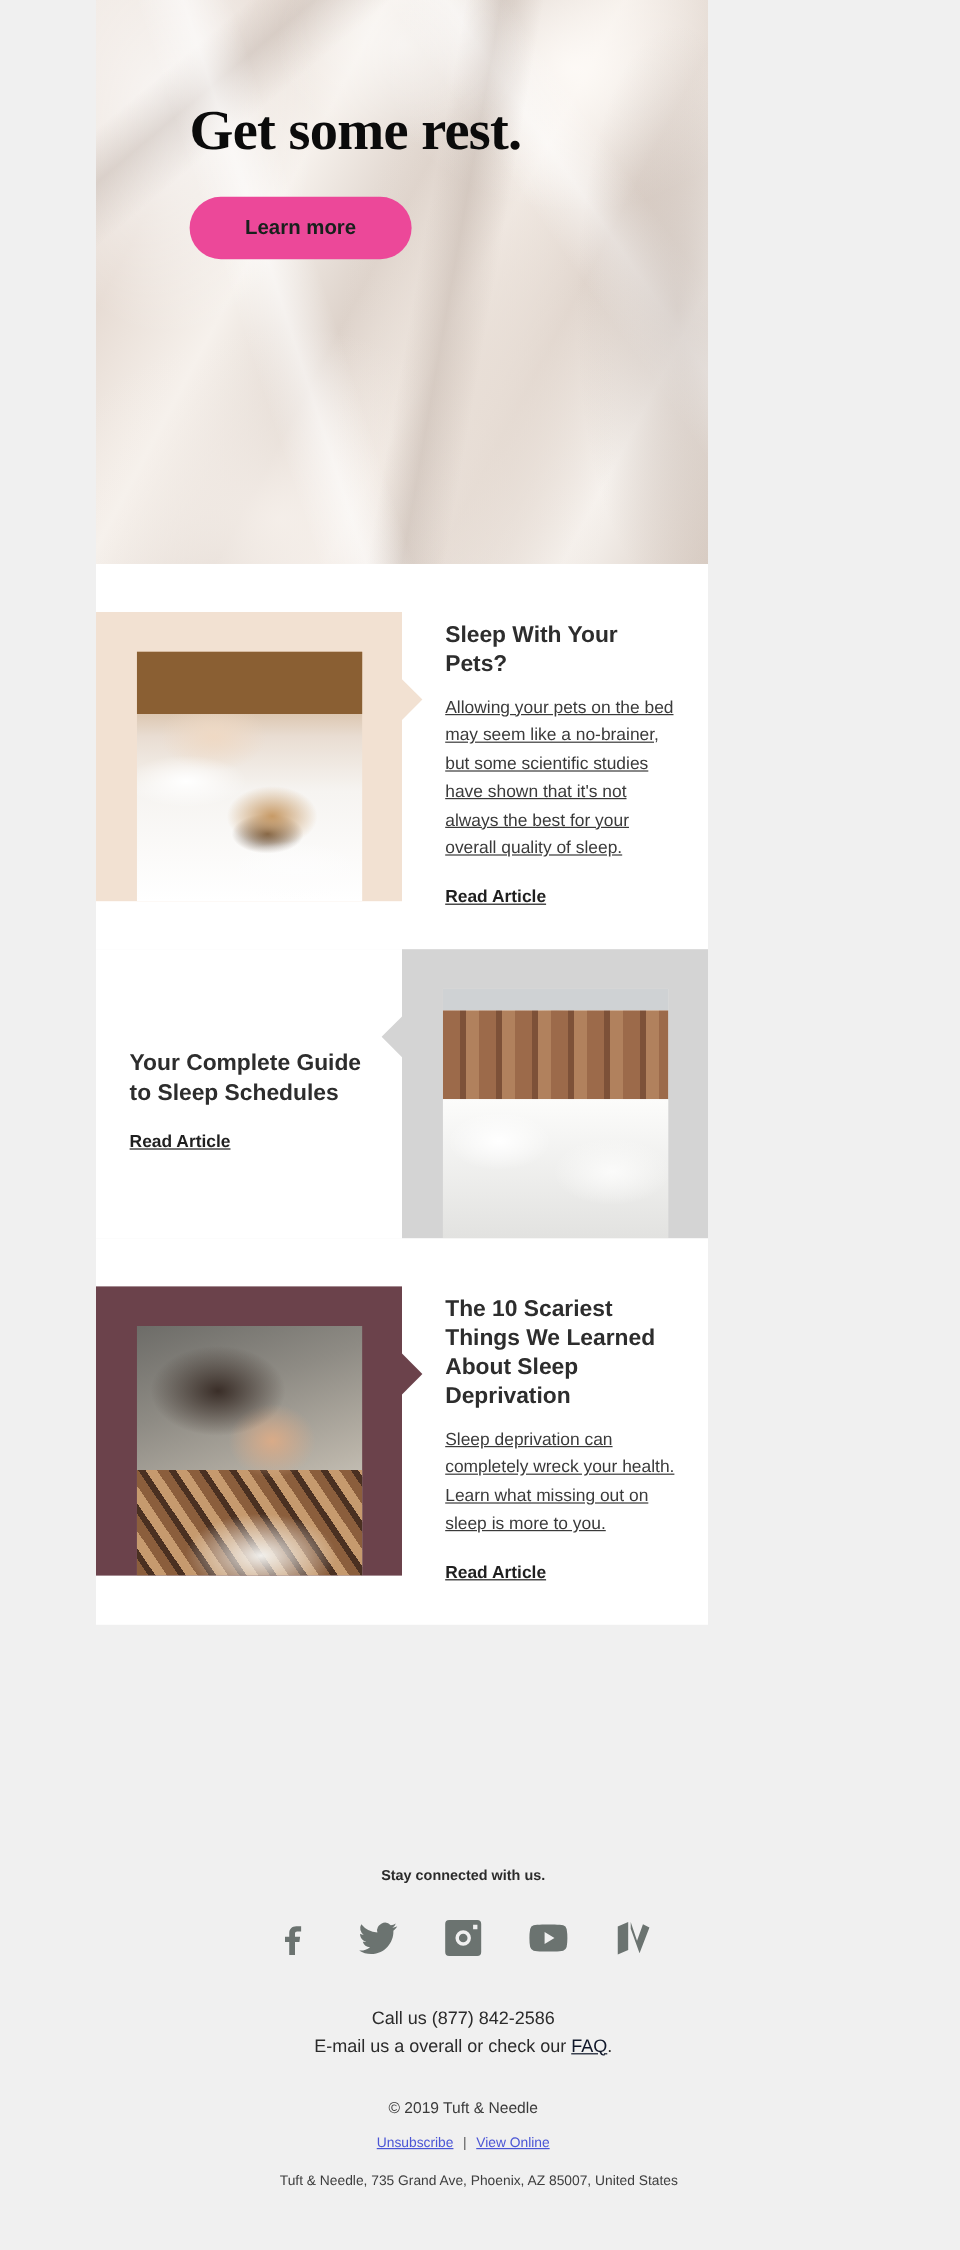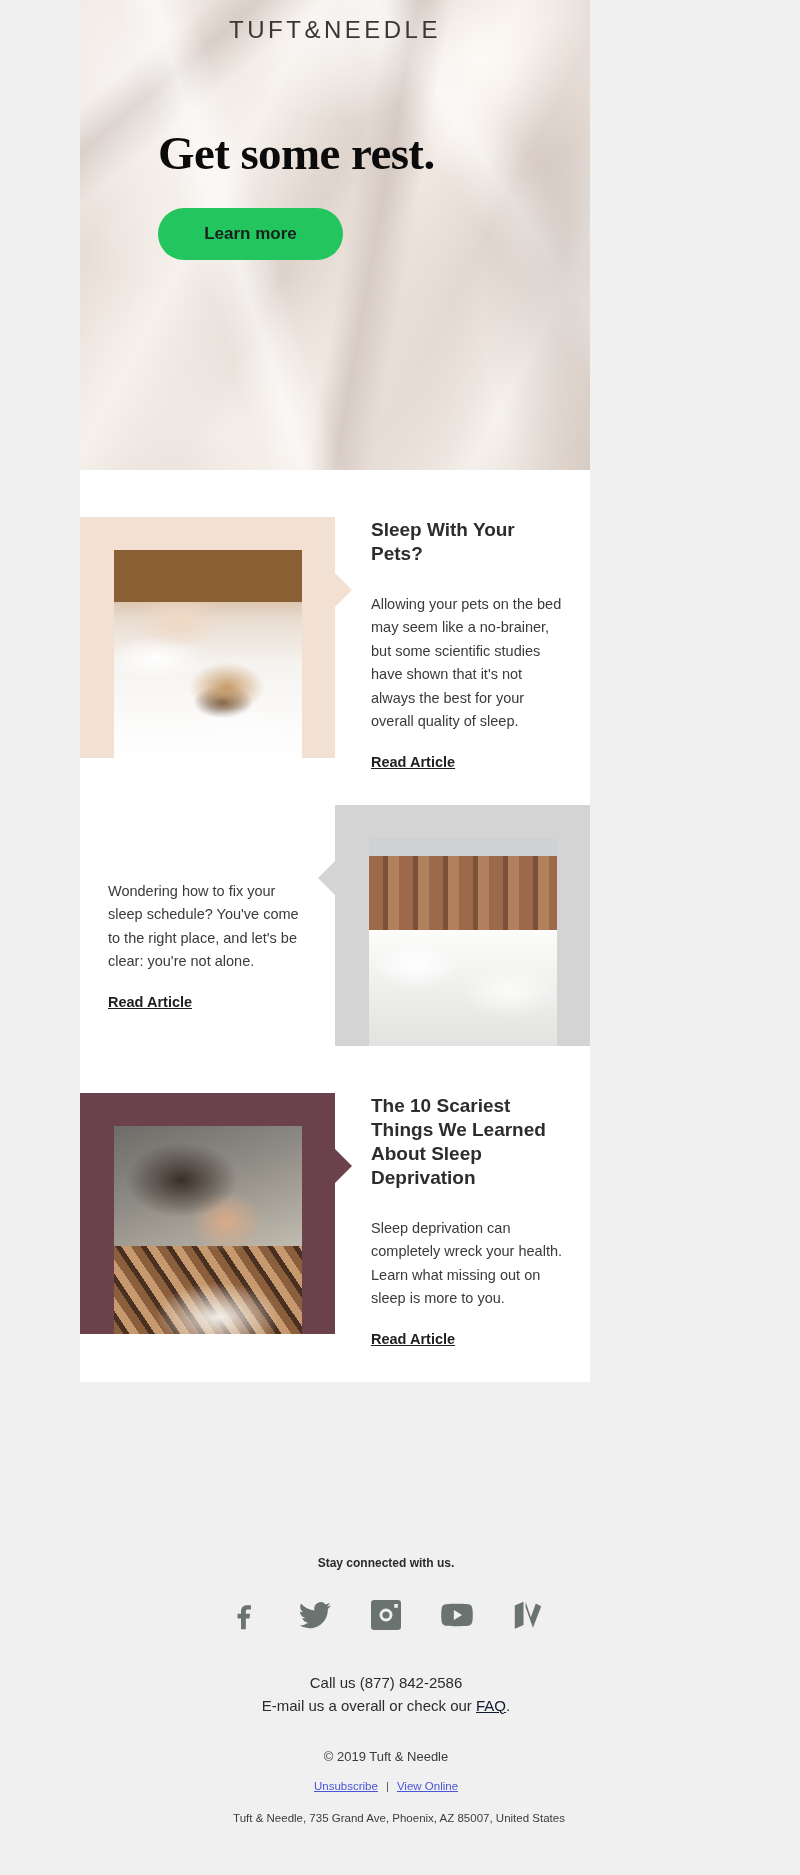--- a/index.html
+++ b/index.html
@@ -69,21 +69,21 @@
     margin: 22px 0 0 78px;
     width: 330px;
     font-size: 16.5px;
     line-height: 1.52;
     color: #2f2f2f;
   }
   .cta {
     display: flex; align-items: center; justify-content: center;
     margin: 30px 0 0 78px;
     width: 185px; height: 52px;
-    background: #22c55e;
+    background: #ec4899;
     border-radius: 26px;
     font-size: 17px;
     font-weight: bold;
     color: #17211c;
     cursor: pointer;
     border: none;
     font-family: "Liberation Sans", sans-serif;
   }
 
   
@@ -146,21 +146,21 @@
     border-bottom: 17px solid transparent;
   }
   .arrow.right { right: -17px; border-left: 17px solid currentColor; }
   .arrow.left  { left: -17px;  border-right: 17px solid currentColor; }
   .a-beige { color: #f2e1d2; }
   .a-gray  { color: #d4d4d4; }
   .a-wine  { color: #6b424b; }
 
   .content { flex: 1; padding: 48px 28px 34px 36px; }
   .card-title { font-size: 19px; font-weight: bold; color: #2d2d2d; line-height: 1.28; }
-  .card-body { margin-top: 26px; font-size: 14.5px; line-height: 1.62; color: #3a3a3a; }
+  .card-body { margin-top: 12px; font-size: 14.5px; line-height: 1.62; color: #3a3a3a; text-decoration: underline; }
   .read-link {
     display: inline-block; margin-top: 20px;
     font-size: 14.5px; font-weight: bold; color: #1f1f1f;
     text-decoration: underline; cursor: pointer;
   }
   .card.reverse .content { padding: 48px 28px 34px 28px; }
 
   
   .footer { position: absolute; left: 0; top: 1556px; width: 772px; text-align: center; }
   .stay { font-size: 12px; font-weight: bold; color: #2b2b2b; }
@@ -177,21 +177,20 @@
 </style>
 </head>
 <body>
 
 <div class="page">
   <div class="email">
 
     <div class="hero">
       <div class="hero-photo"></div>
       <div class="hero-inner">
-        <div class="logo">TUFT&amp;NEEDLE</div>
         <div class="hero-title">Get some rest.</div>
         <button class="cta">Learn more</button>
       </div>
     </div>
 
     <div class="card">
       <div class="panel beige">
         <div class="thumb">
           <div class="ph-pets"></div>
         </div>
@@ -199,21 +198,21 @@
       </div>
       <div class="content">
         <div class="card-title">Sleep With Your Pets?</div>
         <div class="card-body">Allowing your pets on the bed may seem like a no-brainer, but some scientific studies have shown that it's not always the best for your overall quality of sleep.</div>
         <a class="read-link">Read Article</a>
       </div>
     </div>
 
     <div class="card reverse">
       <div class="content">
-        <div class="card-body">Wondering how to fix your sleep schedule? You've come to the right place, and let's be clear: you're not alone.</div>
+        <div class="card-title">Your Complete Guide to Sleep Schedules</div>
         <a class="read-link">Read Article</a>
       </div>
       <div class="panel gray">
         <div class="thumb">
           <div class="ph-bed"></div>
         </div>
         <span class="arrow left a-gray"></span>
       </div>
     </div>
 

